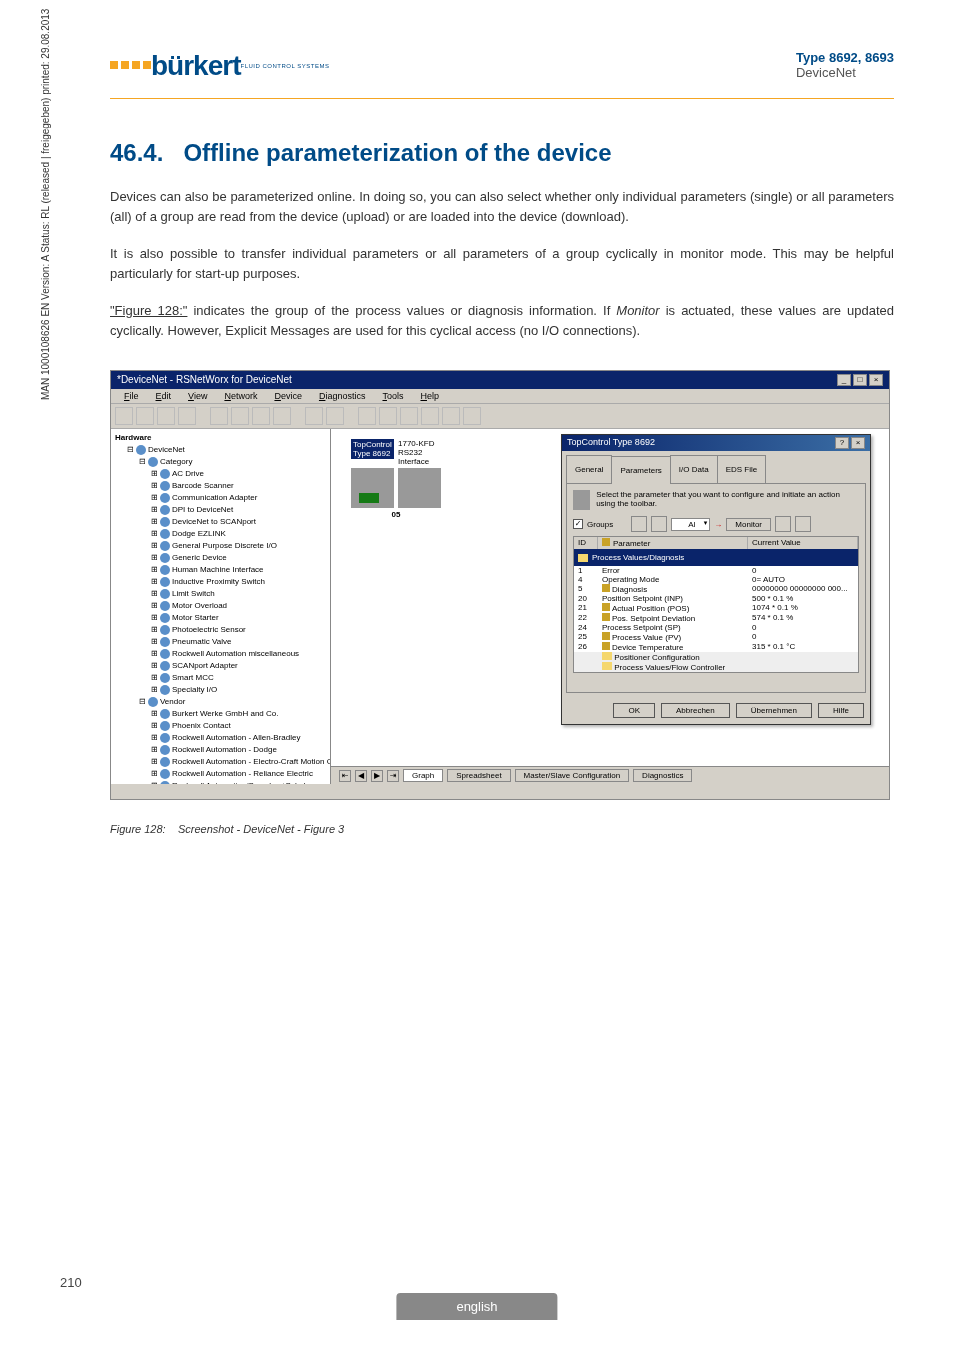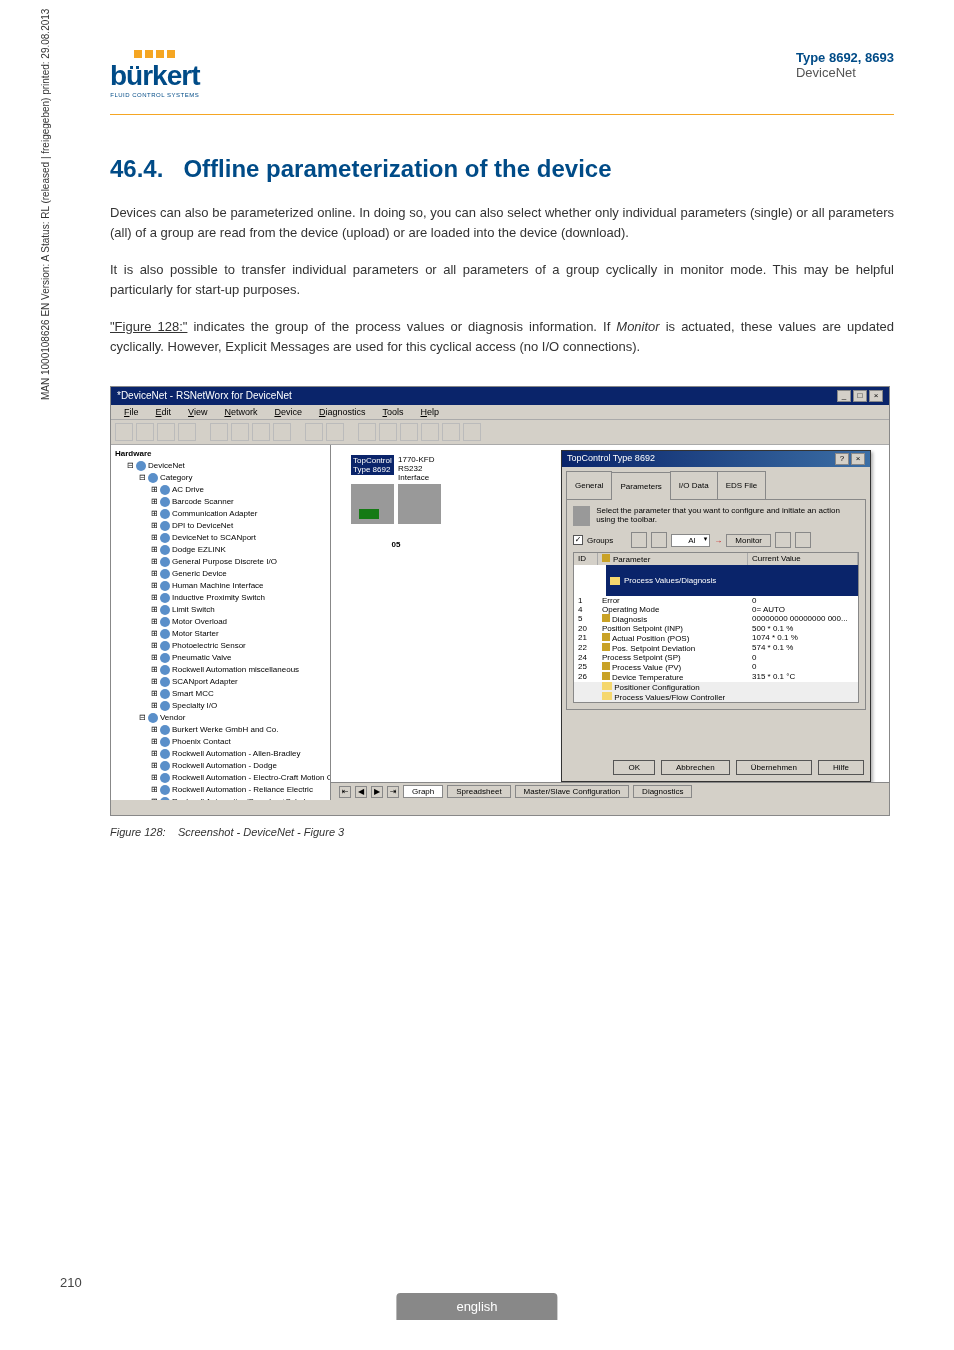--- a/index.html
+++ b/index.html
@@ -27,21 +27,21 @@
   }
   .header {
     display: flex;
     justify-content: space-between;
     align-items: flex-start;
     padding-bottom: 12px;
     margin-bottom: 4px;
   }
   .logo {
     display: flex;
-    flex-direction: column;
+    flex-direction: row;
     align-items: center;
   }
   .logo-top {
     display: flex;
     gap: 3px;
     margin-bottom: 2px;
   }
   .logo-square {
     width: 8px;
     height: 8px;
@@ -276,25 +276,24 @@
   .pt-header div {
     padding: 1px 4px;
     border-right: 1px solid #aaa;
   }
   .pt-col-id { width: 24px; }
   .pt-col-name { flex: 1; }
   .pt-col-val { width: 110px; }
   .pt-group {
     background: #0a246a;
     color: #fff;
-    padding: 11px 4px;
+    padding: 4px 4px;
     display: flex;
     align-items: flex-end;
     gap: 4px;
-    margin-left: 32px;
   }
   .pt-group-folder {
     width: 10px; height: 8px;
     background: #f5d76e;
     display: inline-block;
   }
   .pt-row { display: flex; }
   .pt-row div { padding: 0 4px; }
   .pt-row .lock {
     display: inline-block;
@@ -306,42 +305,41 @@
     display: flex;
     justify-content: flex-end;
     gap: 6px;
     padding: 6px;
   }
   .dlg-btn {
     padding: 2px 14px;
     border: 1px solid #555;
     background: #d4d0c8;
     font-size: 8px;
-    margin-top: 40px;
   }
   .bottom-tabs {
     position: absolute;
     left: 0; bottom: 0;
     width: 100%;
     background: #d4d0c8;
     border-top: 1px solid #888;
     padding: 2px 8px;
     font-size: 8px;
     display: flex;
     align-items: center;
     gap: 4px;
   }
   .bt-nav { width: 12px; height: 12px; border: 1px solid #888; text-align: center; line-height: 10px; }
   .bt-tab { padding: 1px 8px; border: 1px solid #888; background: #fff; }
   .bt-tab.inactive { background: #d4d0c8; }
   .caption {
     font-size: 11px;
     font-style: italic;
     color: #333;
-    margin-top: 10px;
+    margin-top: 23px;
   }
   .page-number {
     position: absolute;
     left: 60px;
     bottom: 60px;
     font-size: 13px;
     color: #444;
   }
   .lang-tab {
     position: absolute;
@@ -484,21 +482,21 @@
             <div style="flex:1;">
               <div>1770-KFD RS232 Interface</div>
             </div>
           </div>
           <div style="display:flex; gap:4px;">
             <div class="device-body" style="flex:1;">
               <div class="device-chip"></div>
             </div>
             <div class="device-body" style="flex:1;"></div>
           </div>
-          <div style="text-align:center; margin-top:16px;font-weight:bold;">05</div>
+          <div style="text-align:center; margin-top:2px;font-weight:bold;">05</div>
         </div>
 
         <div class="dialog">
           <div class="dialog-title">
             <span>TopControl Type 8692</span>
             <div style="display:flex;gap:2px;">
               <span class="titlebar-btn">?</span>
               <span class="titlebar-btn">×</span>
             </div>
           </div>

